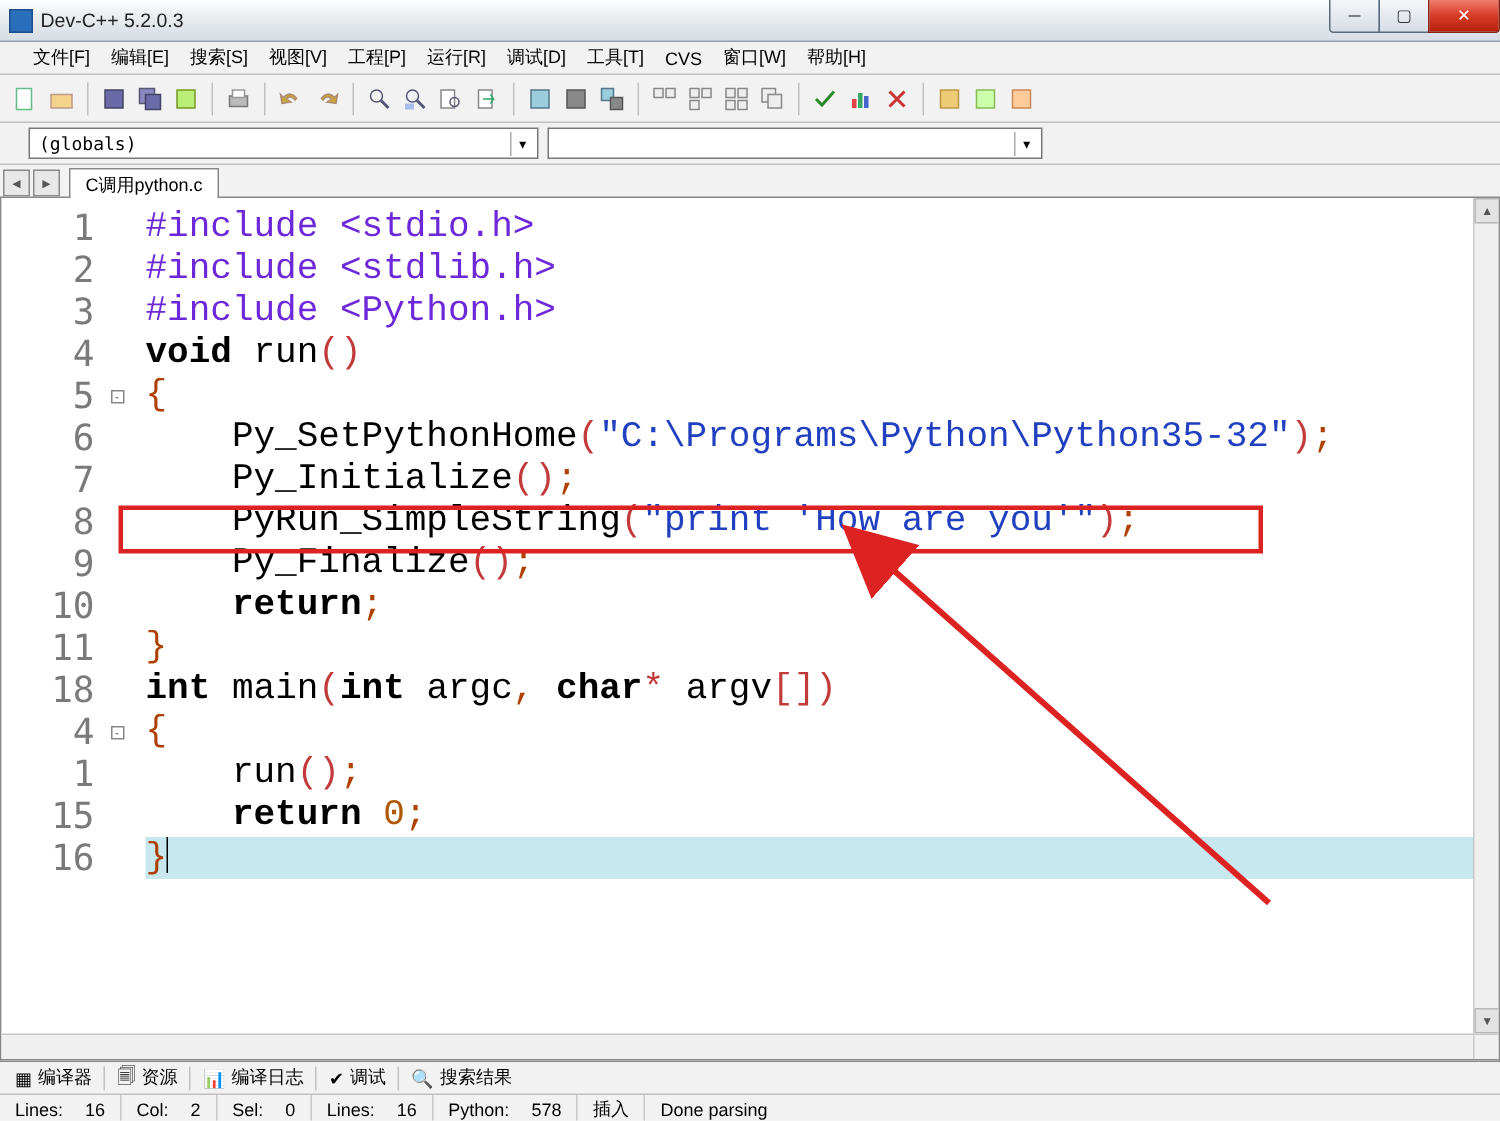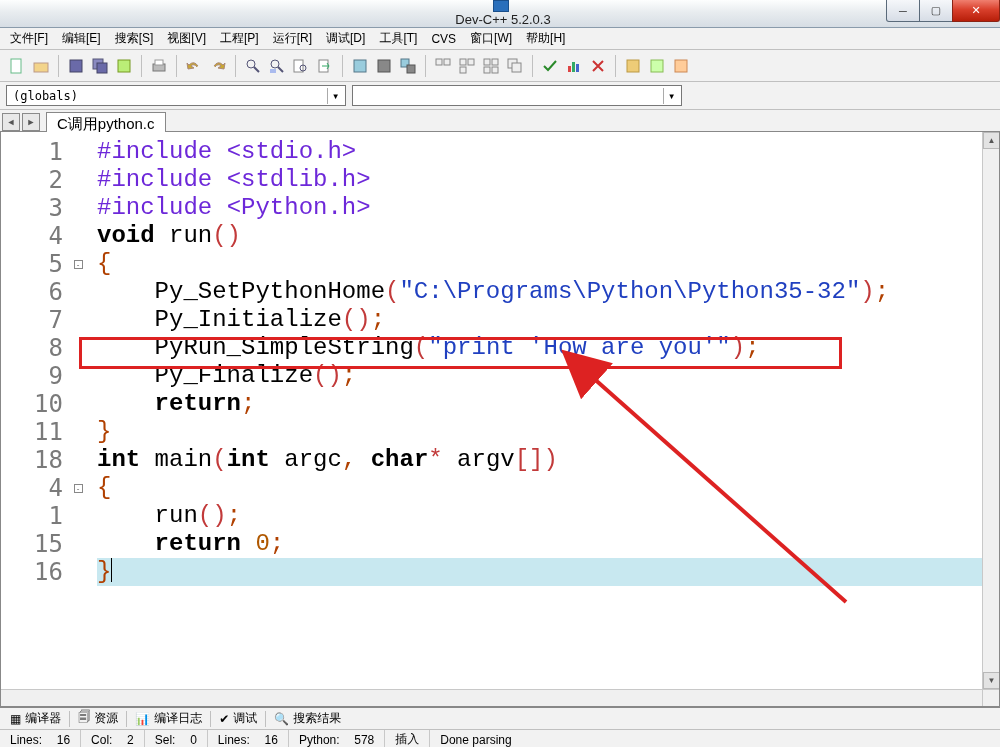--- a/index.html
+++ b/index.html
@@ -14,58 +14,57 @@
 
 
 .titlebar {
   height: 28px;
   background: linear-gradient(#fdfefe,#e8ecef 45%,#d6dde4);
   border-bottom: 1px solid #8a9bab;
   display: flex;
   align-items: center;
   padding: 0 0 0 6px;
   position: relative;
-  flex-direction: column;
 }
 .titlebar .app-icon {
   width:16px;height:16px;
   background:#2a6fbb;
   border:1px solid #1a4f8b;
   margin-right:5px;
   display:inline-block;
 }
 .titlebar .title-text{font-size:13px;color:#222;}
 .winbtns{position:absolute;right:0;top:0;display:flex;height:22px;}
 .winbtn{width:34px;height:22px;border:1px solid #5a6a7a;border-top:none;
   display:flex;align-items:center;justify-content:center;font-size:11px;
   background:linear-gradient(#f5f7fa,#d7dde6);margin-left:-1px;color:#333;}
 .winbtn.close{background:linear-gradient(#f07f6f,#d9402c 45%,#b71e09);color:#fff;border-color:#8a2314;width:48px;border-top-right-radius:0;border-bottom-right-radius:3px;}
 .winbtn:first-child{border-bottom-left-radius:3px;}
 
 
-.menubar{height:22px;background:#f2f2f2;border-bottom:1px solid #c0c0c0;display:flex;align-items:center;padding:0 4px;gap:2px;}
+.menubar{height:22px;background:#f2f2f2;border-bottom:1px solid #c0c0c0;display:flex;align-items:center;padding:0 16px;gap:2px;}
 .menubar .menu-item{padding:2px 6px;cursor:default;color:#000;}
 
 
 .toolbar{height:32px;background:#f2f2f2;border-bottom:1px solid #c0c0c0;display:flex;align-items:center;padding:0 6px;gap:2px;}
 .tbtn{width:22px;height:22px;border:1px solid transparent;display:flex;align-items:center;justify-content:center;background:transparent;}
 .tbtn svg{display:block}
 .tsep{width:1px;height:22px;background:#c0c0c0;margin:0 4px;}
 
 
-.comborow{height:28px;background:#f2f2f2;border-bottom:1px solid #c0c0c0;display:flex;align-items:center;padding:0 6px;gap:6px;}
+.comborow{height:28px;background:#f2f2f2;border-bottom:1px solid #c0c0c0;display:flex;align-items:center;padding:0 19px;gap:6px;}
 .combo{height:21px;border:1px solid #777;background:#fff;display:flex;align-items:center;justify-content:space-between;padding:0 2px 0 6px;font-family:monospace;}
 .combo .arrow{width:16px;height:16px;border-left:1px solid #aaa;display:flex;align-items:center;justify-content:center;}
 .combo.left{width:340px;}
 .combo.right{width:330px;}
 
 
 .tabstrip{height:22px;background:#f2f2f2;display:flex;align-items:flex-end;padding:0 2px;border-bottom:1px solid #888;}
 .navbtn{width:18px;height:18px;border:1px solid #8a8a8a;background:#e8e8e8;display:flex;align-items:center;justify-content:center;margin-right:2px;font-size:9px;color:#555;}
-.tab{height:20px;border:1px solid #888;border-bottom:none;background:#fff;padding:2px 10px;font-size:15px;margin-left:4px;position:relative;top:1px;}
+.tab{height:20px;border:1px solid #888;border-bottom:none;background:#fff;padding:2px 10px;font-size:12px;margin-left:4px;position:relative;top:1px;}
 
 
 .editor-wrap{position:relative;background:#fff;border:1px solid #888;border-top:none;height:575px;overflow:hidden;}
 .editor{display:flex;height:100%;}
 .gutter{width:70px;background:#fff;text-align:right;padding:6px 8px 0 0;font-family:Consolas,monospace;font-size:24px;color:#7a7a7a;border-right:0;}
 .gutter .ln{height:28px;line-height:28px;}
 .foldcol{width:14px;padding-top:6px;}
 .foldcol .frow{height:28px;display:flex;align-items:center;justify-content:center;}
 .foldbox{width:9px;height:9px;border:1px solid #888;font-size:8px;line-height:7px;text-align:center;color:#555;}
 .code{padding:6px 0 0 12px;font-family:Consolas,"Courier New",monospace;font-size:24px;line-height:28px;white-space:pre;position:relative;flex:1;}

